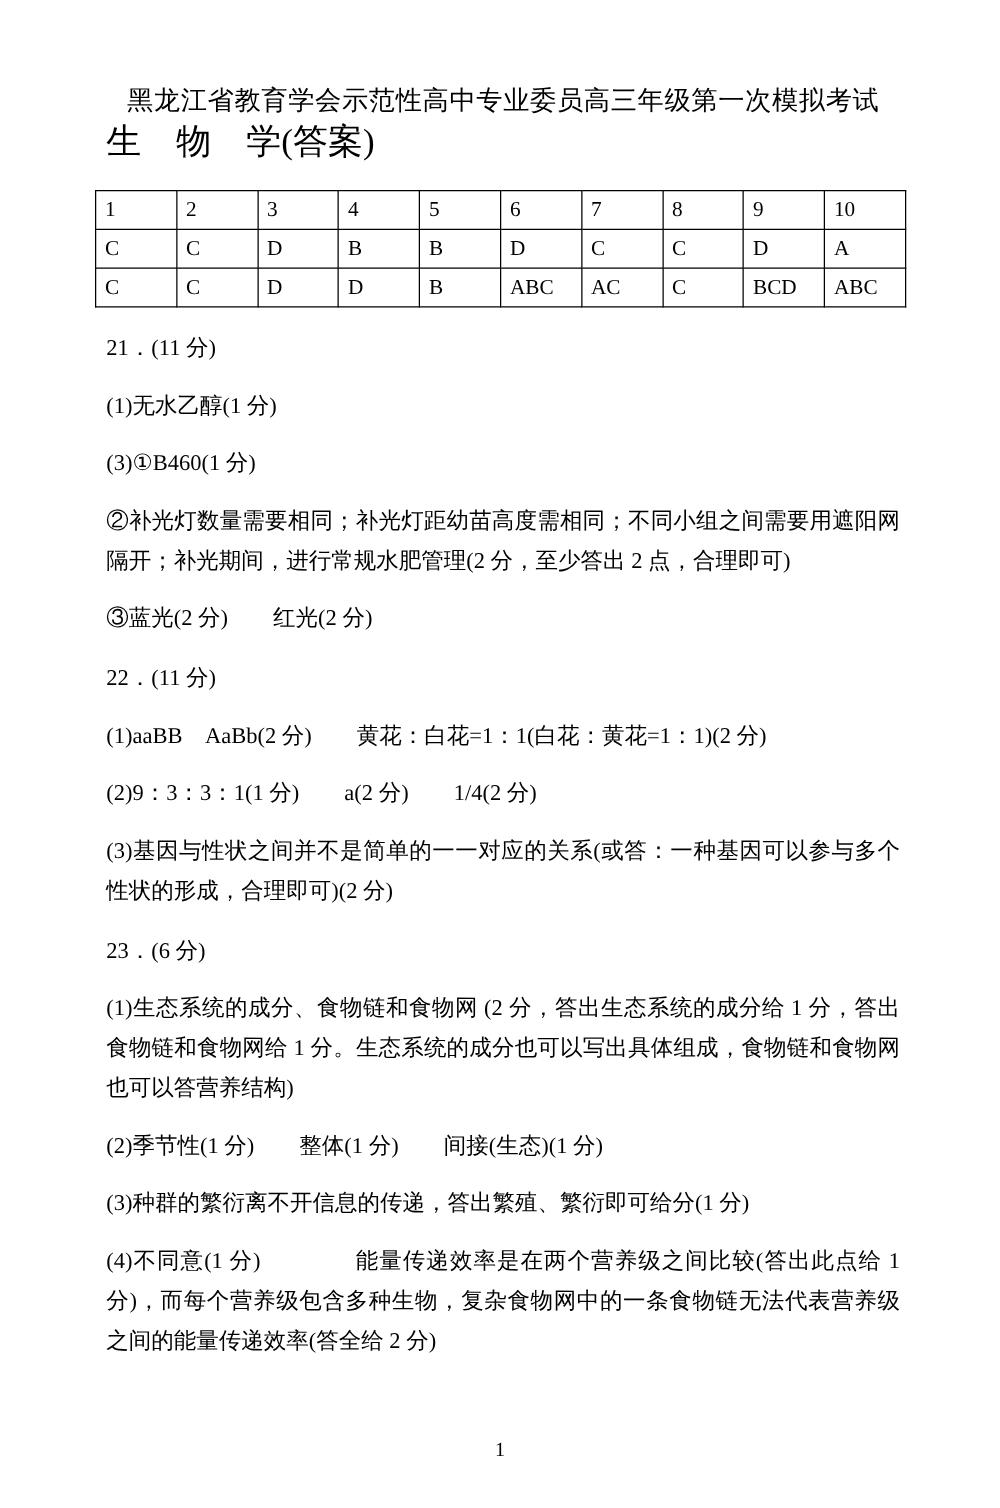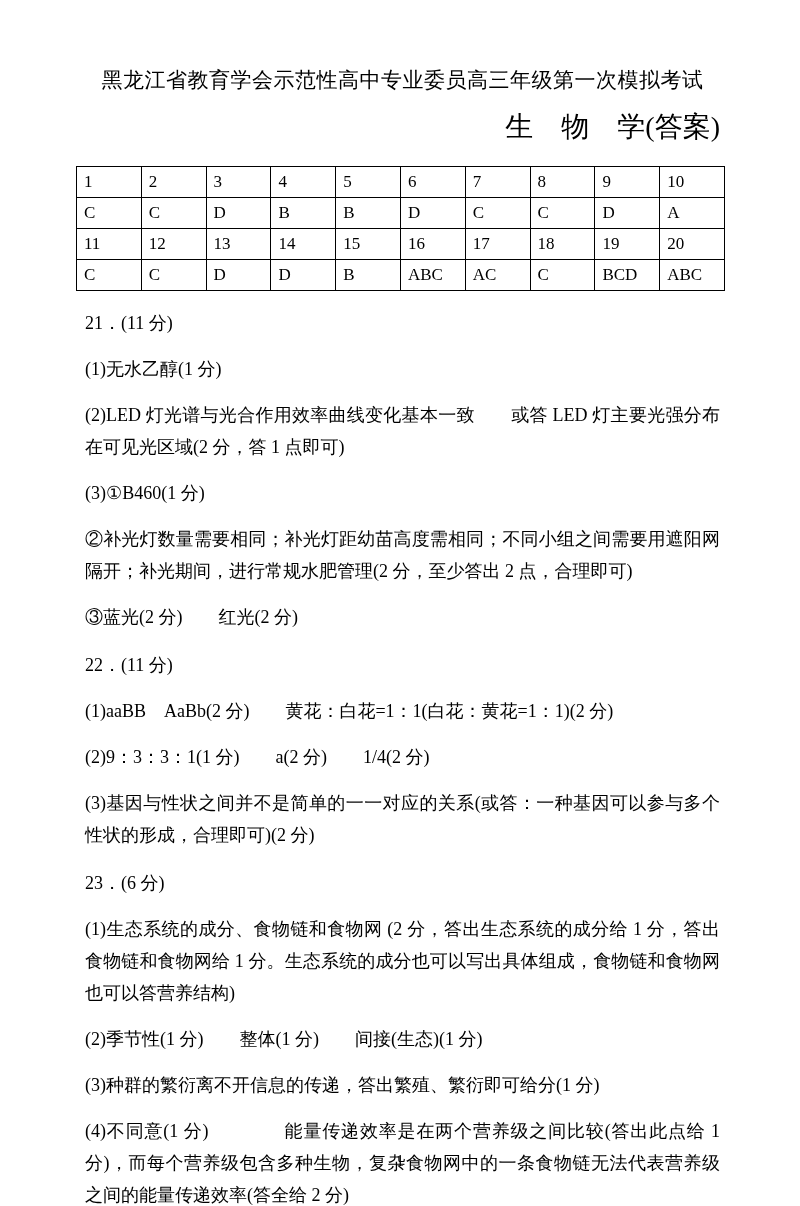--- a/index.html
+++ b/index.html
@@ -17,23 +17,22 @@
     height: 100%;
     position: relative;
   }
   .exam-header {
     text-align: center;
     font-size: 21px;
     letter-spacing: 0.5px;
     white-space: nowrap;
   }
   .doc-title {
-    text-align: right;
+    text-align: left;
     font-size: 28px;
-    margin-top: 14px;
     font-weight: 400;
   }
   table.answers {
     border-collapse: collapse;
     table-layout: fixed;
     width: calc(100% + 14px);
     margin-left: -9px;
     margin-top: 20px;
   }
   table.answers td {
@@ -94,50 +93,37 @@
           <td>D</td>
           <td>B</td>
           <td>B</td>
           <td>D</td>
           <td>C</td>
           <td>C</td>
           <td>D</td>
           <td>A</td>
         </tr>
         <tr>
-          <td>11</td>
-          <td>12</td>
-          <td>13</td>
-          <td>14</td>
-          <td>15</td>
-          <td>16</td>
-          <td>17</td>
-          <td>18</td>
-          <td>19</td>
-          <td>20</td>
-        </tr>
-        <tr>
           <td>C</td>
           <td>C</td>
           <td>D</td>
           <td>D</td>
           <td>B</td>
           <td>ABC</td>
           <td>AC</td>
           <td>C</td>
           <td>BCD</td>
           <td>ABC</td>
         </tr>
       </tbody>
   </table>
 
   <div id="body-text" class="body-text">
       <div class="para question">21．(11 分)</div>
       <div class="para">(1)无水乙醇(1 分)</div>
-      <div class="para">(2)LED 灯光谱与光合作用效率曲线变化基本一致　　或答 LED 灯主要光强分布在可见光区域(2 分，答 1 点即可)</div>
       <div class="para">(3)①B460(1 分)</div>
       <div class="para">②补光灯数量需要相同；补光灯距幼苗高度需相同；不同小组之间需要用遮阳网隔开；补光期间，进行常规水肥管理(2 分，至少答出 2 点，合理即可)</div>
       <div class="para">③蓝光(2 分)　　红光(2 分)</div>
       <div class="para question">22．(11 分)</div>
       <div class="para">(1)aaBB　AaBb(2 分)　　黄花：白花=1：1(白花：黄花=1：1)(2 分)</div>
       <div class="para">(2)9：3：3：1(1 分)　　a(2 分)　　1/4(2 分)</div>
       <div class="para">(3)基因与性状之间并不是简单的一一对应的关系(或答：一种基因可以参与多个性状的形成，合理即可)(2 分)</div>
       <div class="para question">23．(6 分)</div>
       <div class="para">(1)生态系统的成分、食物链和食物网 (2 分，答出生态系统的成分给 1 分，答出食物链和食物网给 1 分。生态系统的成分也可以写出具体组成，食物链和食物网也可以答营养结构)</div>
       <div class="para">(2)季节性(1 分)　　整体(1 分)　　间接(生态)(1 分)</div>

